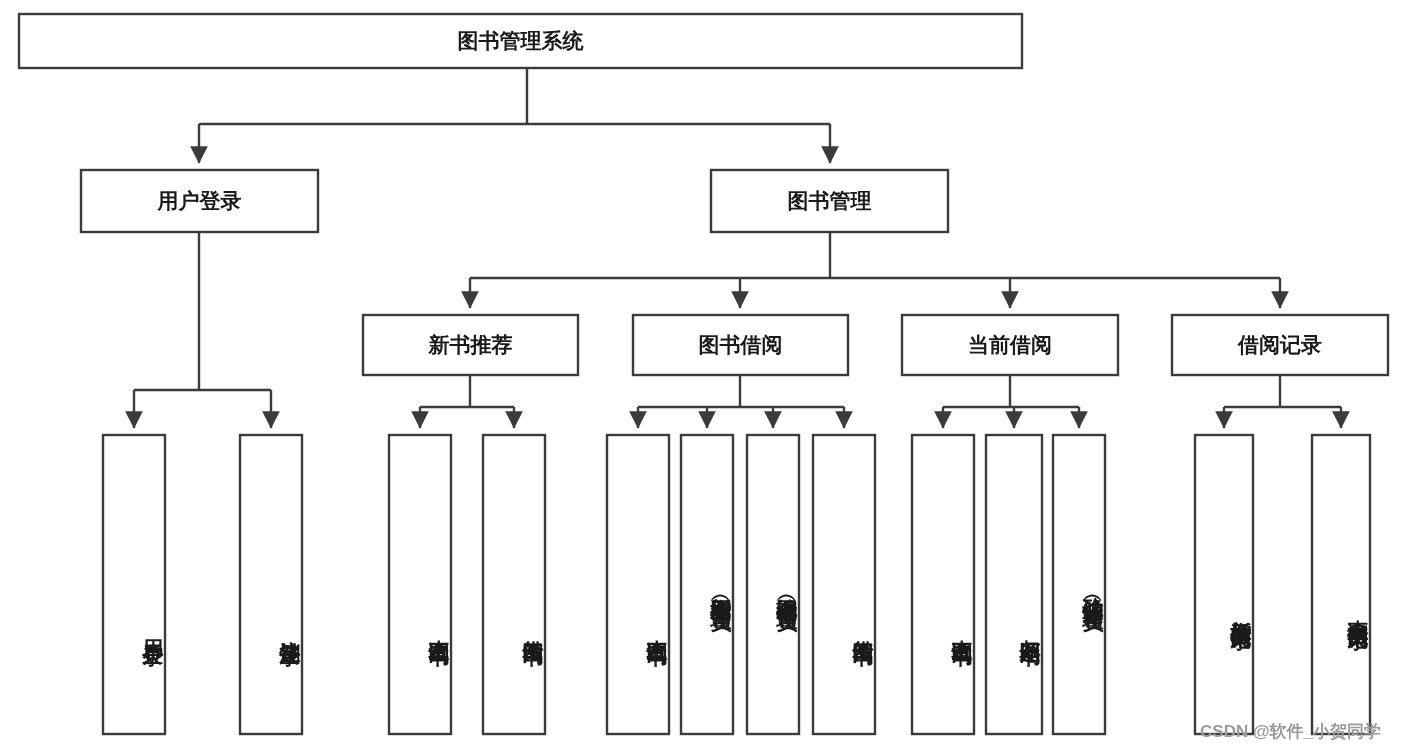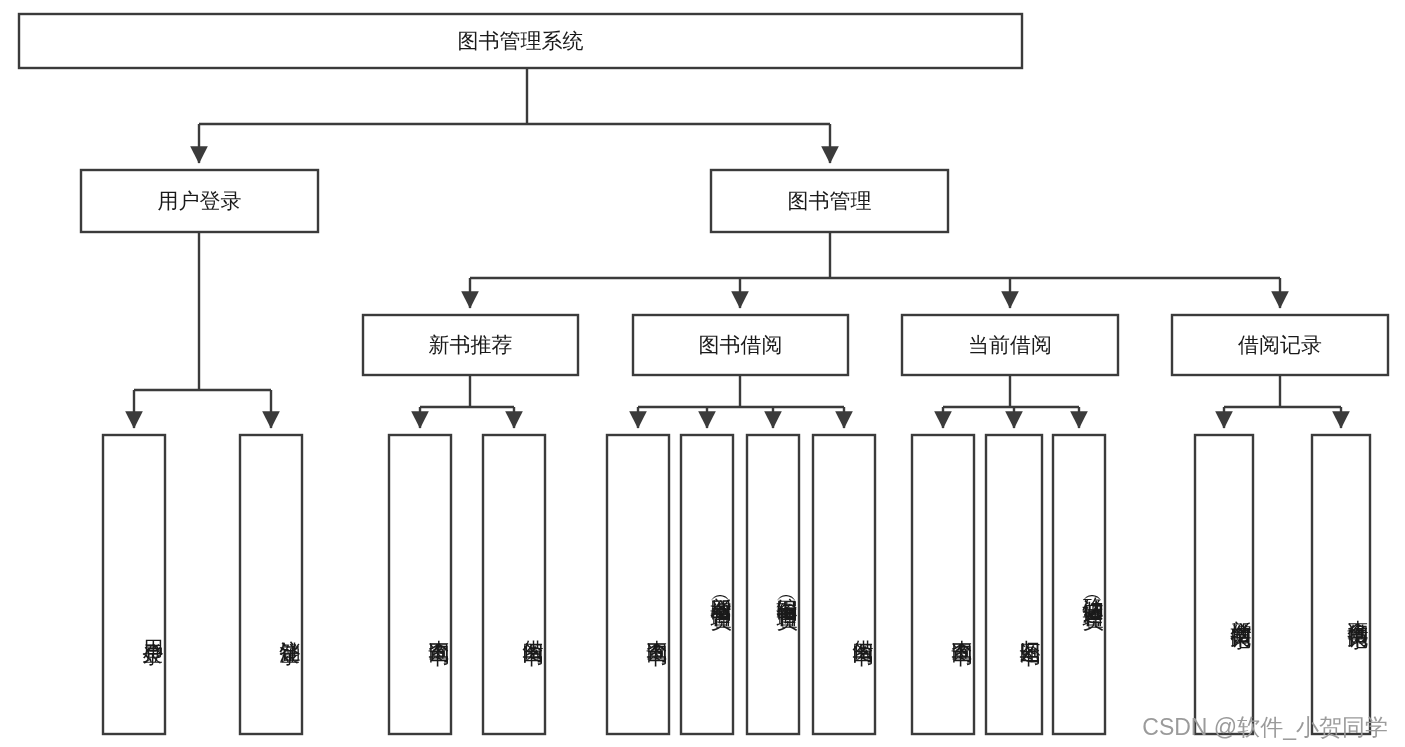--- a/index.html
+++ b/index.html
@@ -12,20 +12,21 @@
     width: 1405px;
     height: 747px;
     font-family: "Liberation Sans", "DejaVu Sans", sans-serif;
     overflow: hidden;
     position: relative;
   }
   #diagram-root {
     position: relative;
     width: 1405px;
     height: 747px;
+    font-weight: bold;
   }
   svg.flow {
     position: absolute;
     left: 0;
     top: 0;
     width: 1405px;
     height: 747px;
     display: block;
   }
   .node-rect {
@@ -63,24 +64,24 @@
     letter-spacing: 2px;
     text-align: center;
     display: flex;
     align-items: flex-start;
     justify-content: center;
     pointer-events: none;
     user-select: none;
   }
   .watermark {
     position: absolute;
-    right: 17px;
+    right: 24px;
     bottom: 4px;
     font-family: "Liberation Sans", "DejaVu Sans", sans-serif;
-    font-size: 23px;
+    font-size: 17px;
     color: #9b9b9b;
     white-space: nowrap;
     user-select: none;
   }
 </style>
 </head>
 <body>
 
 <div id="diagram-root">
 

